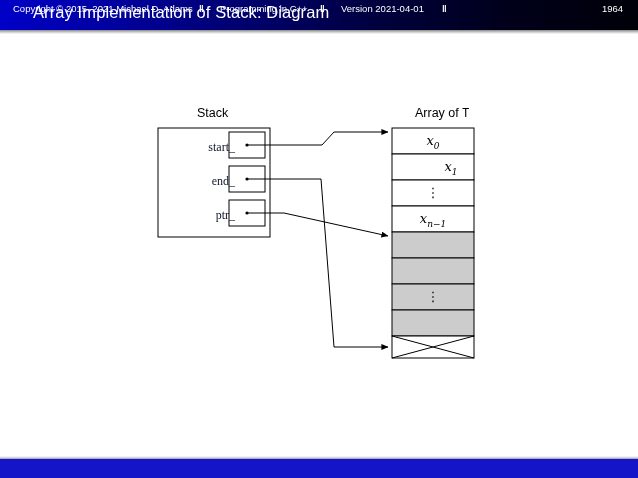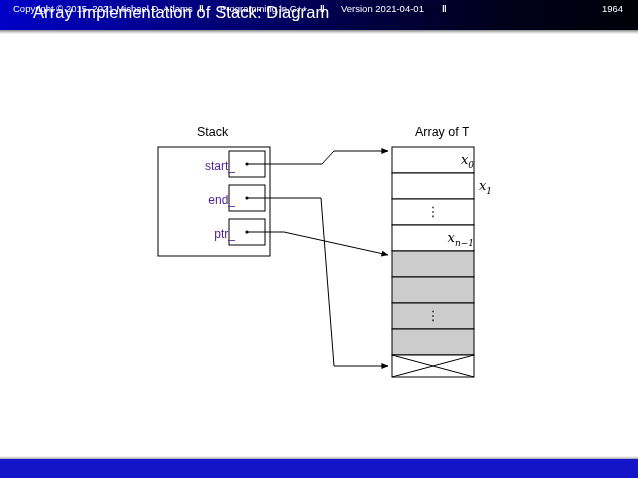--- a/index.html
+++ b/index.html
@@ -69,54 +69,53 @@
   #footer-version   { left: 341px; text-align: right; }
   #footer-sep3      { left: 442px; font-weight: bold; letter-spacing: -1px;}
   #footer-pagenum   { left: 602px; }
 
   
   #diagram {
     position: absolute;
     left: 0; top: 34px;
     width: 620px;
     height: 422px;
-    margin-top: 19px;
   }
   #diagram-svg {
     position: absolute;
     left: 0; top: 0;
   }
 
   .hdr-label {
     position: absolute;
     font-size: 12.5px;
     color: #000000;
     white-space: nowrap;
   }
   #stack-heading { left: 197px; top: 72px; }
   #array-heading { left: 415px; top: 72px; }
   .tt { font-family: "DejaVu Sans Mono", monospace; font-size: 11.5px; }
 
   .field-label {
     position: absolute;
-    font-family: Liberation Sans, sans-serif;
+    font-family: Liberation Serif, serif;
     font-size: 12px;
-    color: #4c1d95;
+    color: #0f172a;
     text-align: right;
     width: 66px;
     white-space: nowrap;
   }
   #label-start { left: 169px; top: 106px; }
   #label-end   { left: 169px; top: 140px; }
   #label-ptr   { left: 169px; top: 174px; }
 
   .cell-text {
     position: absolute;
     width: 82px;
-    text-align: right;
+    text-align: center;
     font-family: "DejaVu Serif", serif;
     font-style: italic;
     font-size: 13px;
     color: #000000;
     white-space: nowrap;
   }
   .cell-text sub {
     font-size: 9px;
     font-style: italic;
   }

